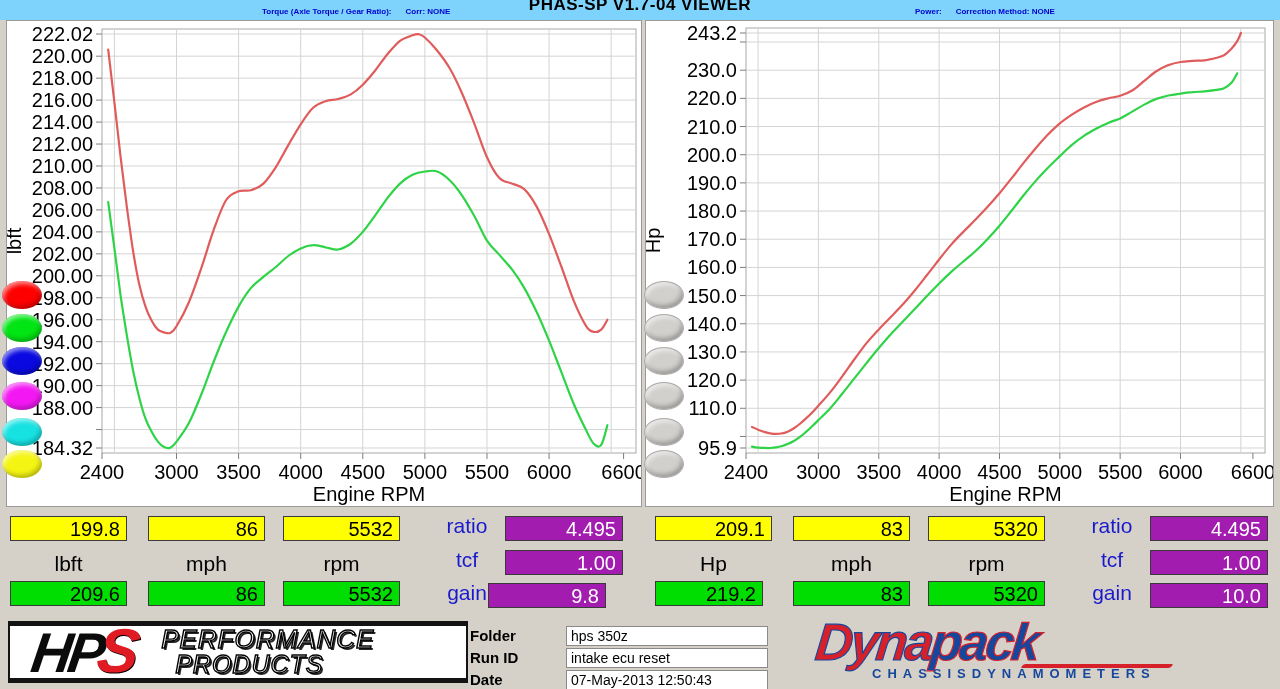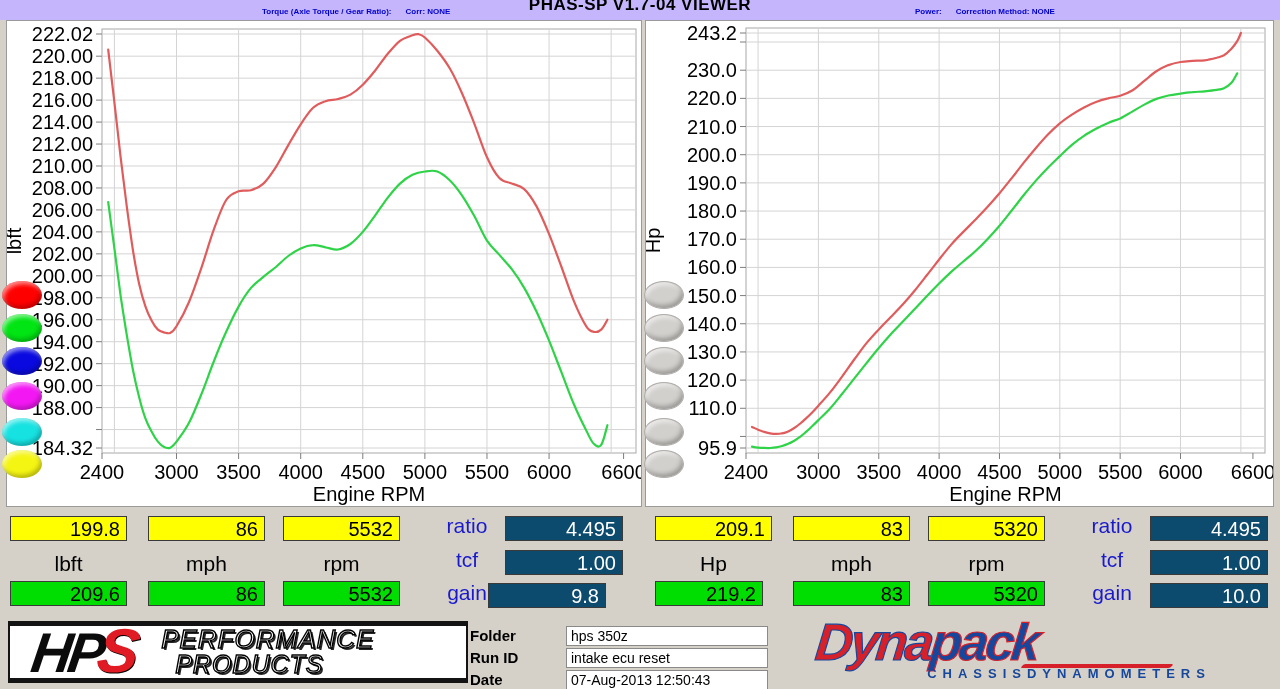--- a/index.html
+++ b/index.html
@@ -1,36 +1,36 @@
 <!DOCTYPE html>
 <html><head>
 <meta charset="utf-8">
 <style>
   html,body{margin:0;padding:0;background:#d5d1c9;}
   #app{position:relative;width:1280px;height:689px;background:#d5d1c9;overflow:hidden;
        font-family:"Liberation Sans", sans-serif;}
-  .titlebar{position:absolute;left:0;top:0;width:1280px;height:20px;background:#c4b5fd;overflow:hidden;}
+  .titlebar{position:absolute;left:0;top:0;width:1280px;height:20px;background:#7dd3fc;overflow:hidden;}
   .titlebar .title{position:absolute;top:-5px;left:0;width:100%;text-align:center;
        font-size:17px;font-weight:bold;color:#000;letter-spacing:.5px;}
   .chdr{position:absolute;top:7px;font-size:8px;font-weight:bold;color:#0000cd;white-space:nowrap;z-index:5;}
   .chdr .gap{display:inline-block;width:14px;}
   .panel{position:absolute;top:20px;background:#fff;border:1px solid #9a9a9a;box-sizing:border-box;}
   #panel-torque{left:6px;width:636px;height:487px;}
   #panel-power{left:645px;width:629px;height:487px;}
   .panel svg{display:block;}
   .runbtn{position:absolute;width:40px;height:28px;border-radius:50%;z-index:6;
       box-shadow:inset -2px -3px 4px rgba(0,0,0,.25), inset 2px 3px 4px rgba(255,255,255,.55);}
   .runbtn.gray{border:1px solid #b0aeab;box-sizing:border-box;}
   .readouts{position:absolute;left:0;top:512px;width:1280px;height:102px;}
   .rgroup{position:absolute;top:0;width:640px;height:102px;}
   .rfield{position:absolute;height:25px;line-height:25px;font-size:20px;text-align:right;
       padding-right:6px;box-sizing:border-box;border:1px solid #3a3a3a;color:#000;}
   .rfield.yellow{background:#ffff00;}
   .rfield.green{background:#00dd00;}
-  .rfield.blue{background:#0c4a6e;color:#fff;}
+  .rfield.blue{background:#a21caf;color:#fff;}
   .runit{position:absolute;height:24px;line-height:24px;font-size:21px;color:#000;text-align:center;}
   .rparam{position:absolute;height:24px;line-height:24px;font-size:21px;color:#1a1acd;text-align:center;}
   .footer{position:absolute;left:0;top:618px;width:1280px;height:71px;}
   .hps-logo{position:absolute;left:8px;top:3px;width:460px;height:62px;background:#fff;
       border:2px solid #131313;border-top-width:5px;border-bottom-width:5px;box-sizing:border-box;
       display:flex;align-items:center;}
   .hps-letters{margin-left:22px;font-size:56px;font-weight:bold;font-style:italic;
       transform:skewX(-8deg);letter-spacing:-4px;line-height:48px;}
   .hps-letters .hp{color:#0b0b0b;}
   .hps-letters .s{color:#e01b24;font-size:62px;margin-left:-4px;text-shadow:1px 1px 0 #000;}
@@ -41,21 +41,21 @@
   .fields{position:absolute;left:470px;top:2px;width:300px;height:68px;font-size:15px;}
   .frow{position:absolute;left:0;width:300px;height:20px;}
   .flabel{position:absolute;left:0;width:90px;text-align:left;font-weight:bold;color:#000;line-height:20px;}
   .fbox{position:absolute;left:96px;width:196px;height:18px;border:1px solid #8a8a8a;background:#fff;
       font-size:14px;line-height:18px;padding-left:4px;color:#000;box-sizing:content-box;}
   .dynapack{position:absolute;left:812px;top:2px;width:462px;height:66px;}
   .dyna-main{position:absolute;left:4px;top:-8px;font-size:52px;font-weight:bold;font-style:italic;
       letter-spacing:-3px;white-space:nowrap;transform:skewX(-6deg);}
   .dyna-main .p1{color:#d6212b;-webkit-text-stroke:1.2px #16479c;}
   .dyna-main .p2{color:#16479c;-webkit-text-stroke:1.2px #d6212b;}
-  .dyna-sub{position:absolute;left:60px;right:8px;top:46px;display:flex;justify-content:center;
+  .dyna-sub{position:absolute;left:60px;right:8px;top:46px;display:flex;justify-content:flex-start;
       font-size:13px;font-weight:bold;color:#16479c;letter-spacing:6px;white-space:nowrap;}
   .swoosh{position:absolute;left:210px;top:44px;width:150px;height:4px;background:#d6212b;
       transform:skewX(-40deg);border-radius:2px;}
 </style>
 </head>
 <body>
 
 <div id="app">
 
   <div class="titlebar">
@@ -310,21 +310,21 @@
         <div class="frow" style="top: 6px;">
           <div class="flabel" style="">Folder</div>
           <div class="fbox" style="">hps 350z</div>
         </div>
         <div class="frow" style="top: 28px;">
           <div class="flabel" style="">Run ID</div>
           <div class="fbox" style="">intake ecu reset</div>
         </div>
         <div class="frow" style="top: 50px;">
           <div class="flabel" style="">Date</div>
-          <div class="fbox" style="">07-Aug-2013  12:50:43</div>
+          <div class="fbox" style="">07-May-2013  12:50:43</div>
         </div>
       </div>
     <div class="dynapack">
       <div class="dyna-main"><span class="p1">Dyna</span><span class="p2">pack</span></div>
       <div class="swoosh"></div>
       <div class="dyna-sub">
         <span>CHASSIS</span>
         <span>DYNAMOMETERS</span>
       </div>
     </div>

